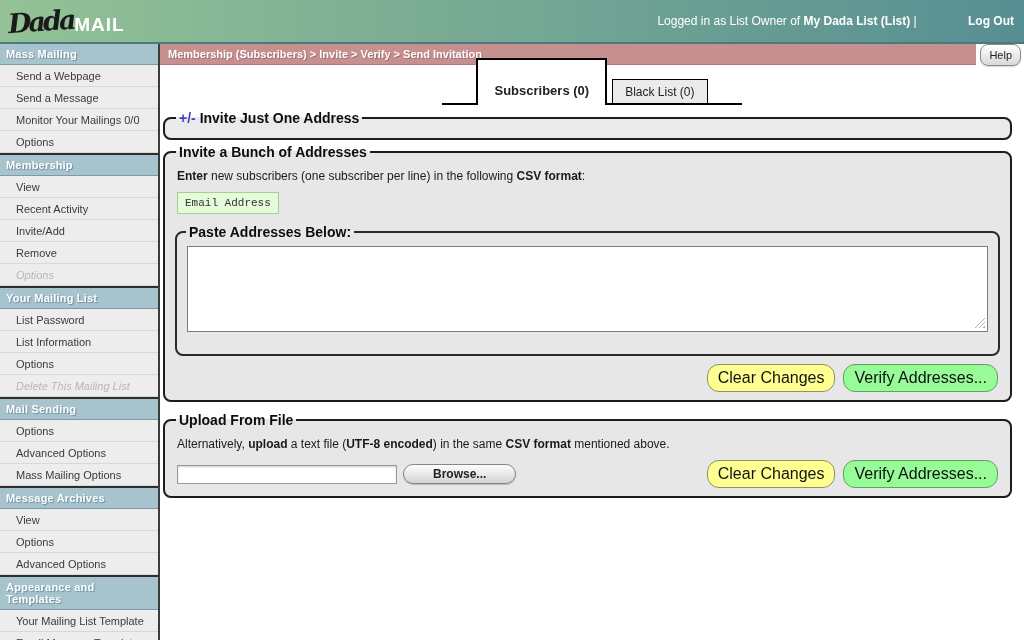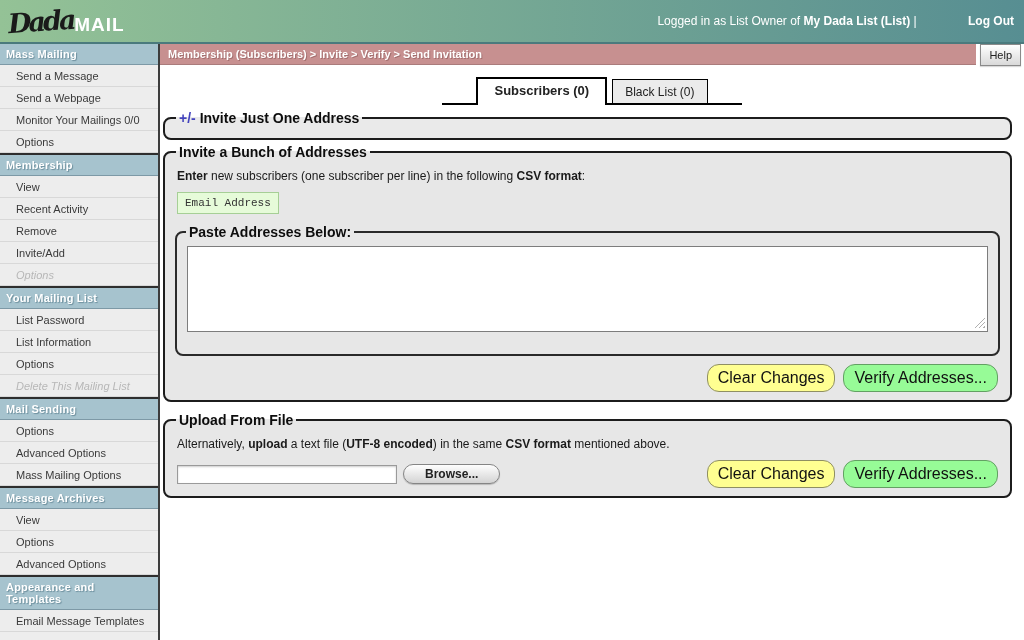--- a/index.html
+++ b/index.html
@@ -54,35 +54,35 @@
   .main{flex:1;display:flex;flex-direction:column;min-width:0;}
   .crumb-row{display:flex;align-items:stretch;height:21px;}
   .breadcrumb{
     flex:1;background:var(--breadcrumb-bg);color:#fff;font-weight:bold;font-size:11px;
     padding:4px 8px;white-space:nowrap;text-shadow:1px 1px 0 rgba(120,70,70,.45);
     border-bottom:1px solid #aa7b7b;
   }
   .help-box{background:#fff;display:flex;align-items:center;padding:0 3px 0 4px;}
   .help-button{
     font-family:"Liberation Sans",sans-serif;font-size:11px;color:#222;
-    background:linear-gradient(#ffffff,#d9d9d9);border:1px solid #8a8a8a;border-radius:0;
+    background:linear-gradient(#ffffff,#d9d9d9);border:1px solid #8a8a8a;border-radius:8px;
     padding:4px 8px;cursor:pointer;box-shadow:0 1px 1px rgba(0,0,0,.15);
   }
   
   .tab-strip{
     width:300px;margin:7px auto 0;display:flex;justify-content:center;align-items:flex-end;
     border-bottom:2px solid #000;height:33px;
   }
   .tab{
     cursor:pointer;white-space:nowrap;background:#ebebeb;border:1px solid #000;border-bottom:none;
     font-size:12px;color:#222;padding:5px 12px 4px;margin-left:5px;
   }
   .tab.active{
     background:#fff;border:2px solid #000;border-bottom:none;font-weight:bold;font-size:13px;
-    padding:4px 16px 7px;margin-left:0;margin-bottom:-2px;position:relative;z-index:2;
+    padding:23px 16px 7px;margin-left:0;margin-bottom:-2px;position:relative;z-index:2;
   }
   
   .content{padding:2px 12px 0 3px;}
   fieldset{
     border:2px solid #1c1c1c;border-radius:8px;background:#e7e7e7;
     margin:0 0 4px 0;padding:2px 10px 8px;
   }
   legend{
     font-weight:bold;font-size:14px;color:#0d0d0d;padding:0 3px;margin-left:1px;
     font-family:"Liberation Sans",sans-serif;
@@ -117,21 +117,21 @@
   #fs-upload{margin-top:10px;}
   .upload-row{display:flex;justify-content:space-between;align-items:center;margin:2px 2px 0;}
   .file-group{display:flex;align-items:center;gap:6px;}
   .file-text{
     width:220px;height:19px;border:1px solid #9a9a9a;background:#fff;
     box-shadow:inset 0 1px 2px rgba(0,0,0,.2);outline:none;font-size:12px;padding:0 3px;
   }
   .browse-button{
     font-family:"Liberation Sans",sans-serif;font-size:12px;font-weight:bold;color:#222;
     background:linear-gradient(#fefefe,#d3d3d3);border:1px solid #858585;border-radius:10px;
-    padding:2px 21px;cursor:pointer;box-shadow:0 1px 1px rgba(0,0,0,.2);
+    padding:2px 29px;cursor:pointer;box-shadow:0 1px 1px rgba(0,0,0,.2);
   }
   .upload-row .btn-row{margin:0;}
 </style>
 </head>
 <body>
 
 <div class="app-header">
   <div class="logo">
     <span class="logo-dada">Dada</span>
     <span class="logo-mail">MAIL</span>
@@ -140,44 +140,45 @@
     <span>Logged in as List Owner of</span>
     <b>My Dada List (List)</b>
     <span>|</span>
     <span class="logout-link">Log Out</span>
   </div>
 </div>
 
 <div class="columns">
   <div class="sidebar">
       <div class="sb-header">Mass Mailing</div>
+      <div class="sb-item">Send a Webpage</div>
       <div class="sb-item">Send a Message</div>
-      <div class="sb-item">Send a Webpage</div>
       <div class="sb-item">Monitor Your Mailings 0/0</div>
       <div class="sb-item">Options</div>
       <div class="sb-header">Membership</div>
       <div class="sb-item">View</div>
       <div class="sb-item">Recent Activity</div>
+      <div class="sb-item">Invite/Add</div>
       <div class="sb-item">Remove</div>
-      <div class="sb-item">Invite/Add</div>
       <div class="sb-item disabled">Options</div>
       <div class="sb-header">Your Mailing List</div>
       <div class="sb-item">List Password</div>
       <div class="sb-item">List Information</div>
       <div class="sb-item">Options</div>
       <div class="sb-item disabled">Delete This Mailing List</div>
       <div class="sb-header">Mail Sending</div>
       <div class="sb-item">Options</div>
       <div class="sb-item">Advanced Options</div>
       <div class="sb-item">Mass Mailing Options</div>
       <div class="sb-header">Message Archives</div>
       <div class="sb-item">View</div>
       <div class="sb-item">Options</div>
       <div class="sb-item">Advanced Options</div>
       <div class="sb-header">Appearance and Templates</div>
+      <div class="sb-item">Your Mailing List Template</div>
       <div class="sb-item">Email Message Templates</div>
     </div>
 
   <div class="main">
     <div class="crumb-row">
       <div class="breadcrumb">Membership (Subscribers) &gt; Invite &gt; Verify &gt; Send Invitation</div>
       <div class="help-box">
         <button class="help-button">Help</button>
       </div>
     </div>

